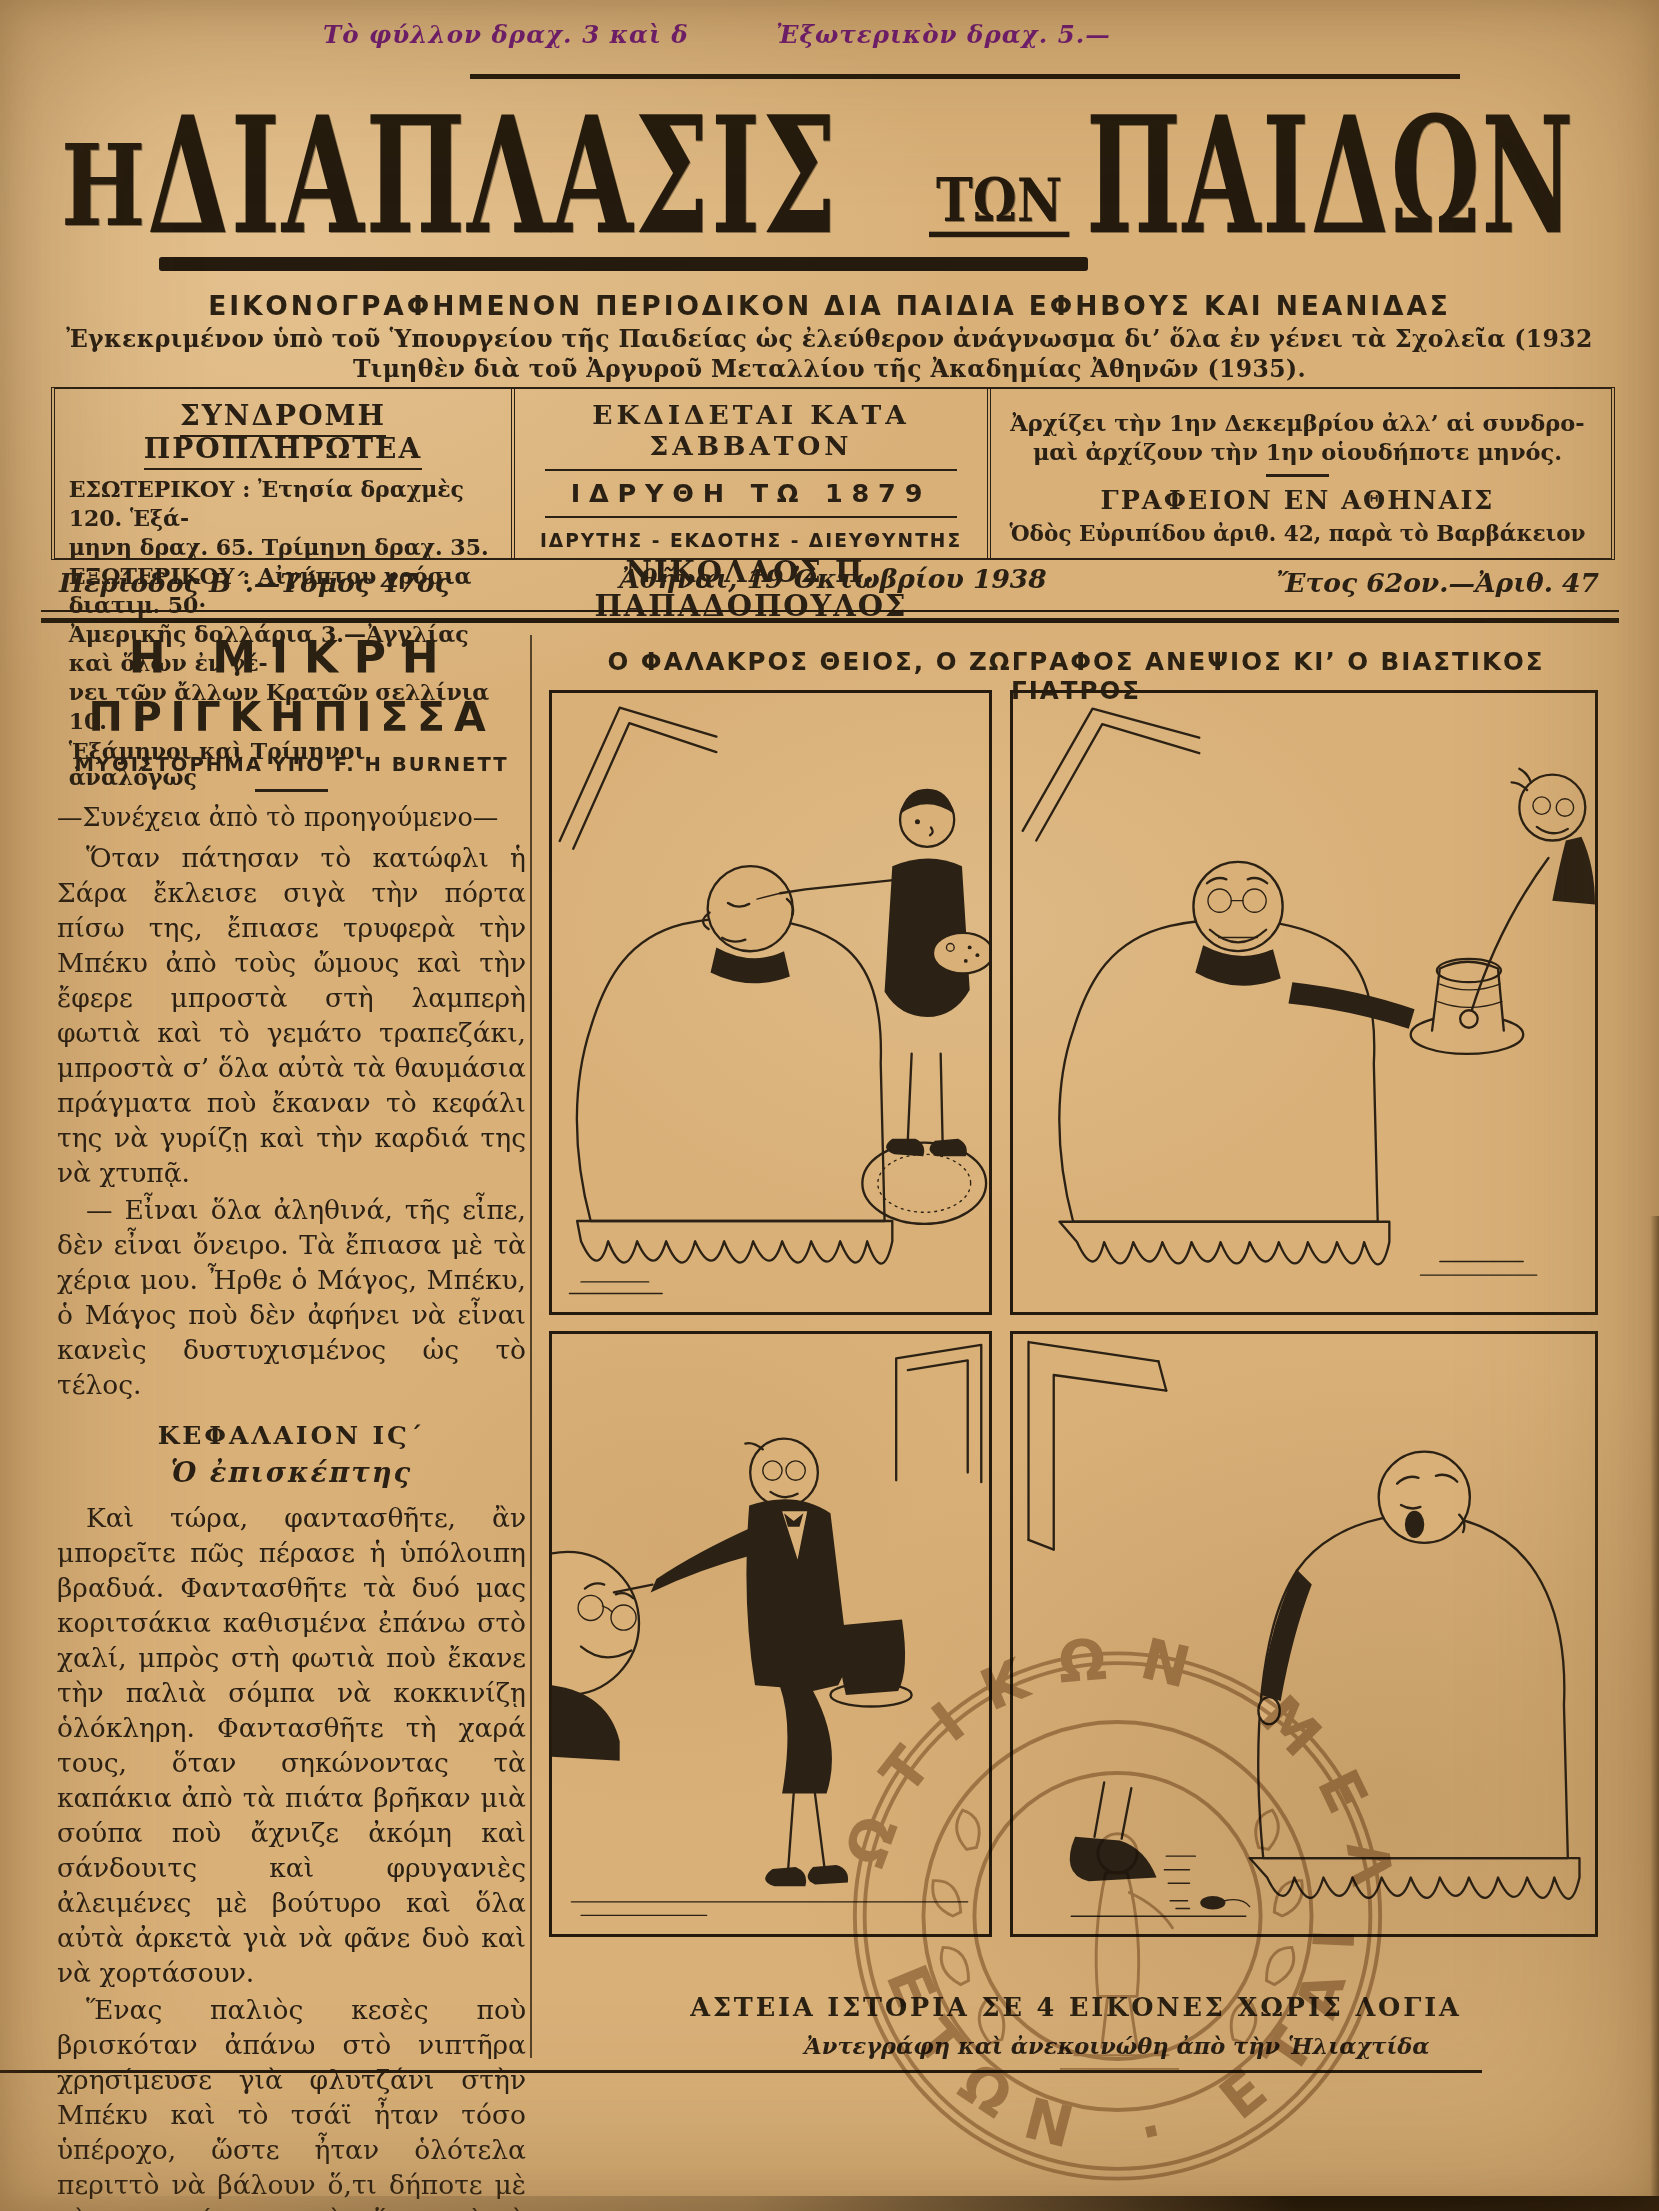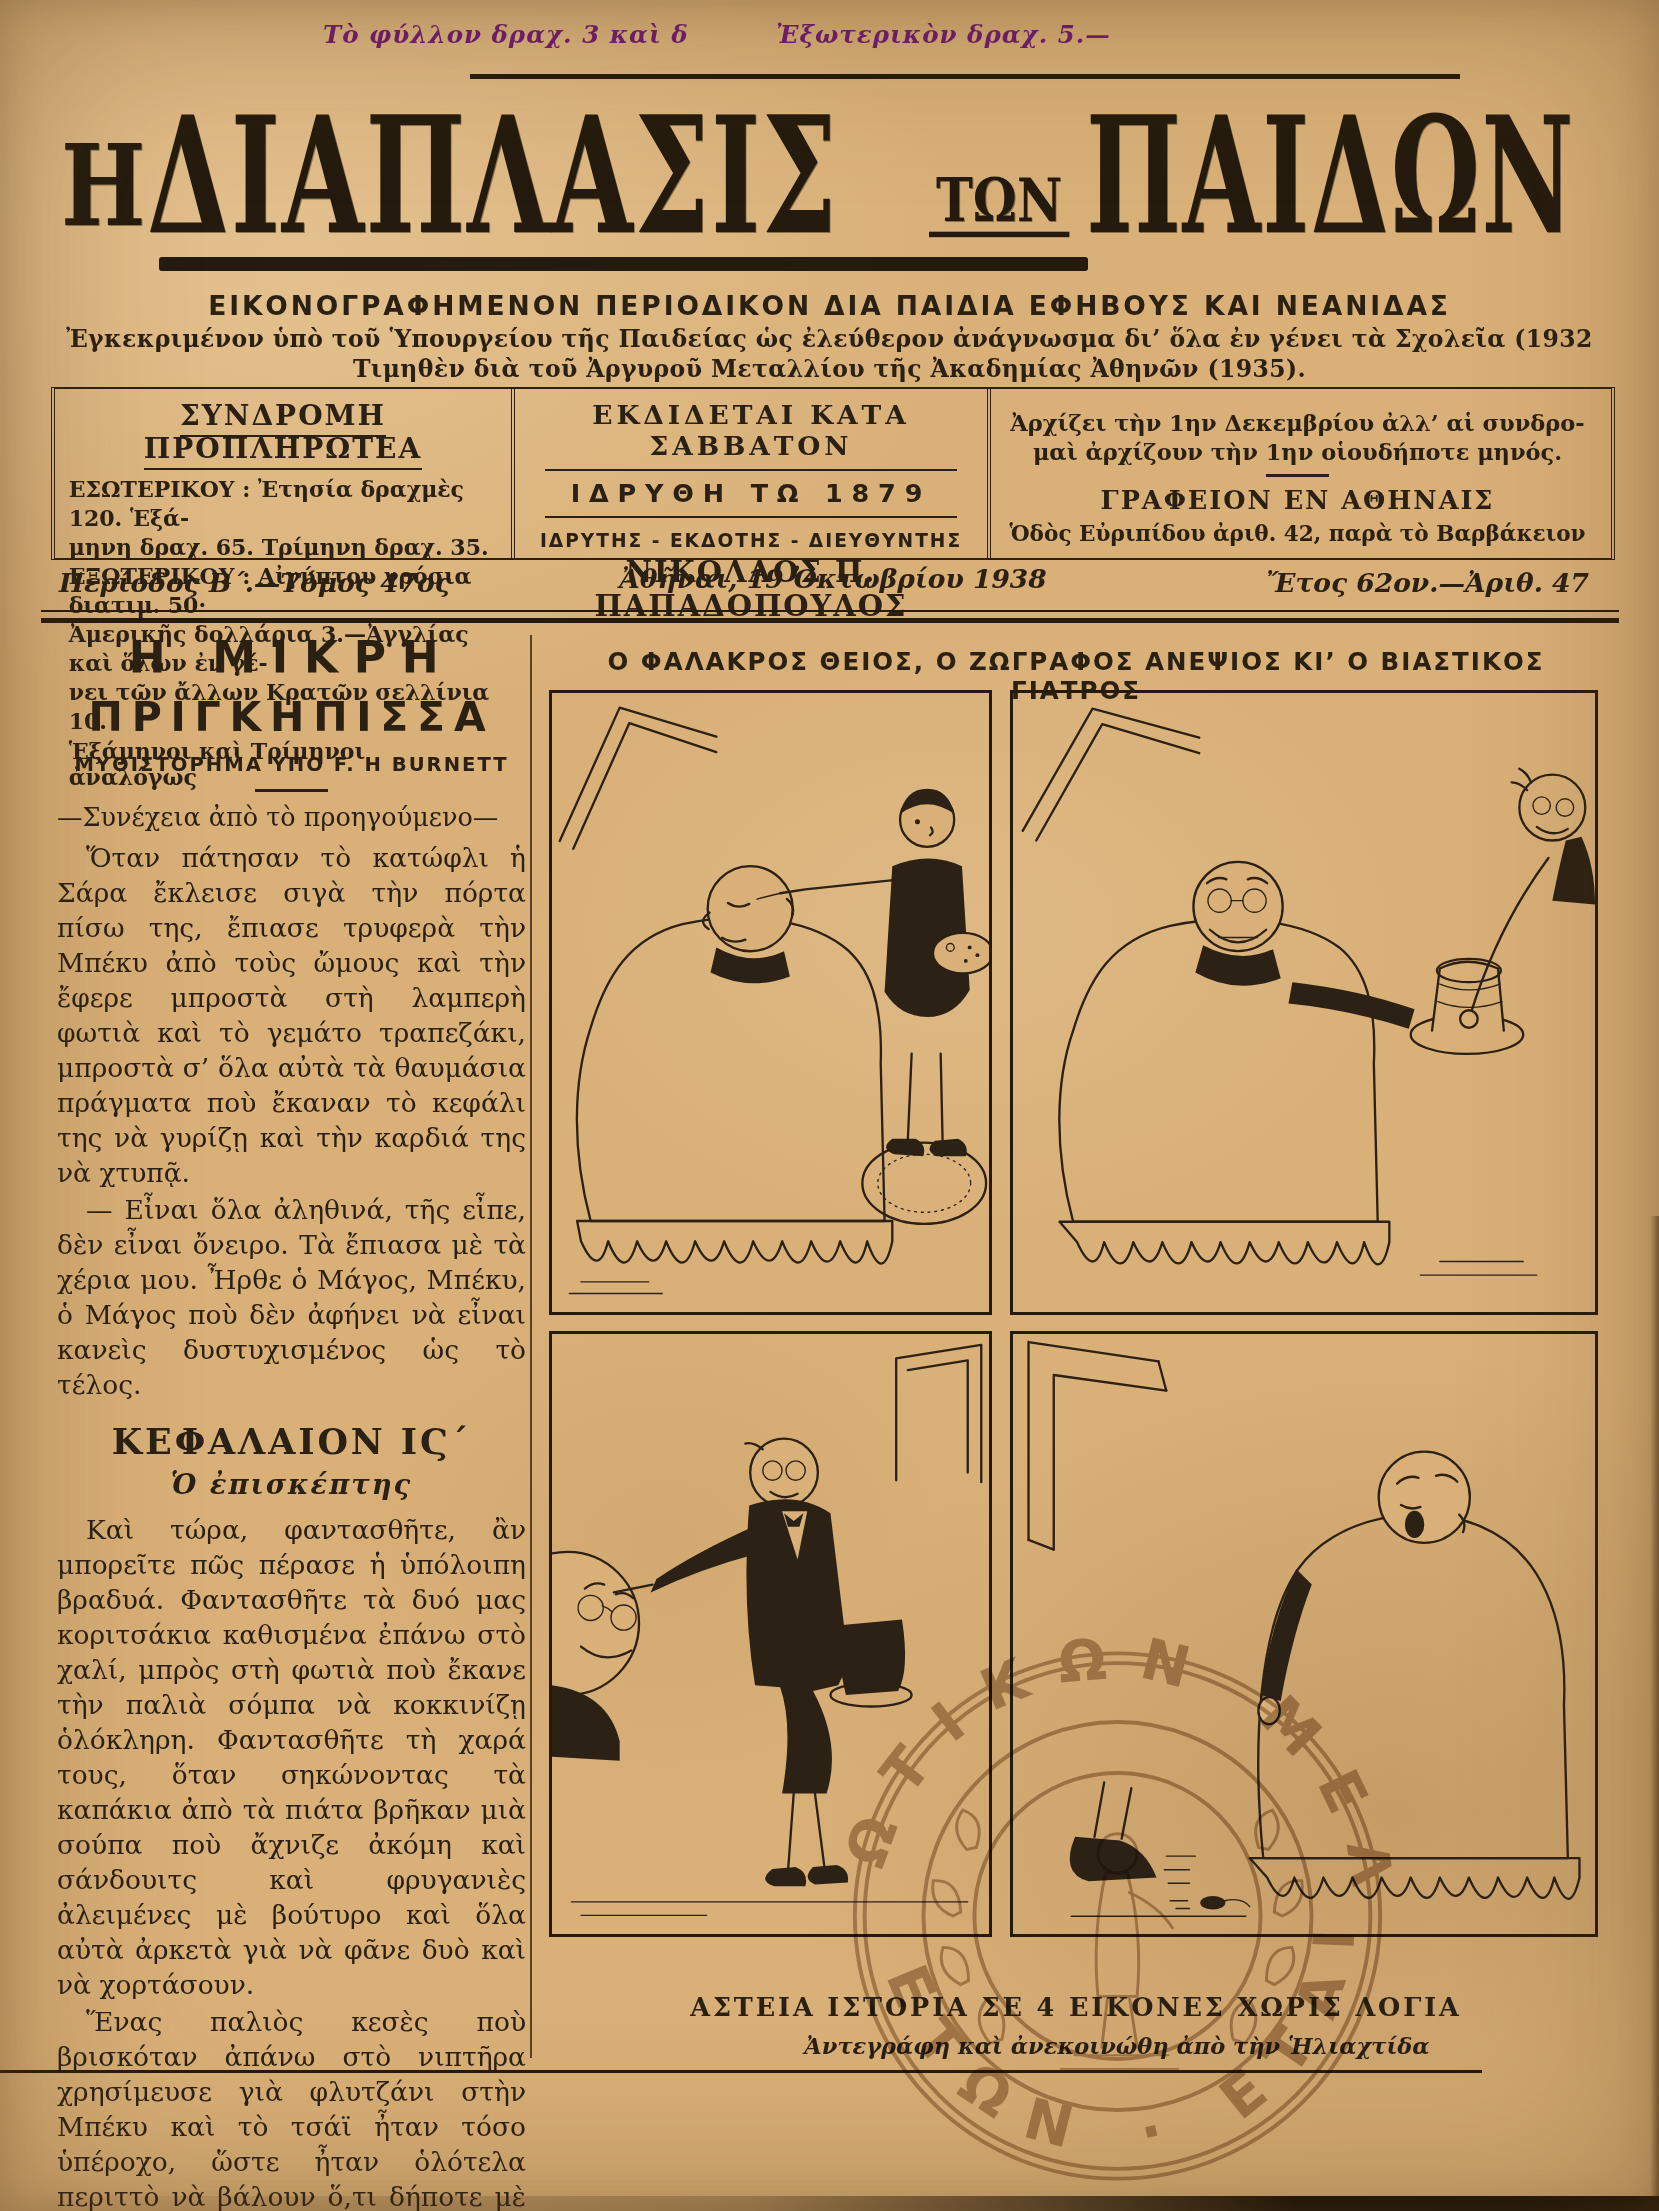--- a/index.html
+++ b/index.html
@@ -62,21 +62,21 @@
   .rule-thick{background:#241b0e;height:4.9px;}
 
   
   .leftcol{width:469px;}
   .story-t1{font-weight:bold;font-size:44px;letter-spacing:15.7px;text-align:center;color:#2b2113;}
   .story-t2{font-weight:bold;font-size:41px;letter-spacing:8.8px;text-align:center;margin-top:9.8px;color:#2b2113;}
   .story-byline{font-weight:bold;font-size:19.6px;letter-spacing:2px;text-align:center;margin-top:11.8px;}
   .story-rule{width:73px;height:2.9px;background:#2a2014;margin:13.7px auto 9.8px;}
   .story-note{font-size:25.5px;text-align:left;margin:2px 0 7.8px;}
   .leftcol p{font-size:26.5px;line-height:35px;text-align:justify;margin:0 0 2px;text-indent:29px;}
-  .chapter{font-weight:bold;font-size:35px;letter-spacing:2.9px;text-align:center;margin:19.6px 0 5.9px;}
+  .chapter{font-weight:bold;font-size:25px;letter-spacing:2.9px;text-align:center;margin:19.6px 0 5.9px;}
   .chapter-sub{font-weight:bold;font-style:italic;font-size:27.4px;letter-spacing:2px;text-align:center;margin:0 0 11.8px;}
   .colsep{width:2px;background:rgba(40,30,15,.75);}
 
   
   .comic-title{font-weight:bold;font-size:24.5px;letter-spacing:2px;text-align:center;color:#2b2113;}
   .comic-grid{display:grid;grid-template-columns:443px 588px;grid-template-rows:625px 606px;gap:15.7px 17.6px;}
   .panel{border:3.9px solid #241b0e;box-sizing:border-box;overflow:hidden;}
   .panel svg{display:block;width:100%;height:100%;}
   .ln{fill:none;stroke:#2b2114;stroke-width:2.4;stroke-linecap:round;stroke-linejoin:round;}
   .lnt{fill:none;stroke:#2b2114;stroke-width:1.4;stroke-linecap:round;}
@@ -134,21 +134,21 @@
     <div class="ib-body pre ctr" style="font-size:22.5px;">Ἀρχίζει τὴν 1ην Δεκεμβρίου ἀλλ’ αἱ συνδρο-
 μαὶ ἀρχίζουν τὴν 1ην οἱουδήποτε μηνός.</div>
     <div class="ib3-rule"></div>
     <div class="ib3-office">ΓΡΑΦΕΙΟΝ ΕΝ ΑΘΗΝΑΙΣ</div>
     <div class="ib3-addr">Ὁδὸς Εὐριπίδου ἀριθ. 42, παρὰ τὸ Βαρβάκειον</div>
   </div>
 </div>
 
 <div class="abs dateline" style="left:59px;top:567px;">Περίοδος Β´.—Τόμος 47ος</div>
 <div class="abs dateline ctr" style="left:392px;top:563px;width:882px;">Ἀθῆναι, 19 Ὀκτωβρίου 1938</div>
-<div class="abs dateline" style="right:70px;top:567px;">Ἔτος 62ον.—Ἀριθ. 47</div>
+<div class="abs dateline" style="right:60px;top:567px;">Ἔτος 62ον.—Ἀριθ. 47</div>
 <div class="abs rule-thin" style="left:41px;top:610px;width:1578px;"></div>
 <div class="abs rule-thick" style="left:41px;top:618px;width:1578px;"></div>
 
 <div class="abs colsep" style="left:530px;top:635px;height:1423px;"></div>
 
 <div class="abs leftcol" style="left:57px;top:632px;">
   <div class="story-t1 sans">Η ΜΙΚΡΗ</div>
   <div class="story-t2 sans">ΠΡΙΓΚΗΠΙΣΣΑ</div>
   <div class="story-byline sans">ΜΥΘΙΣΤΟΡΗΜΑ ΥΠΟ F. H BURNETT</div>
   <div class="story-rule"></div>

